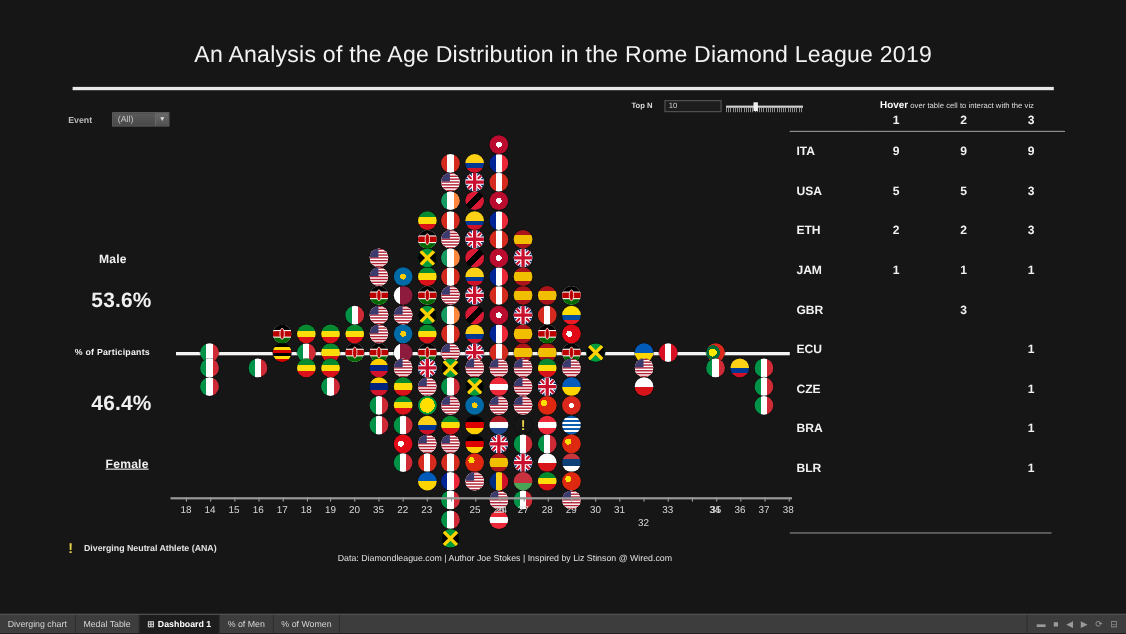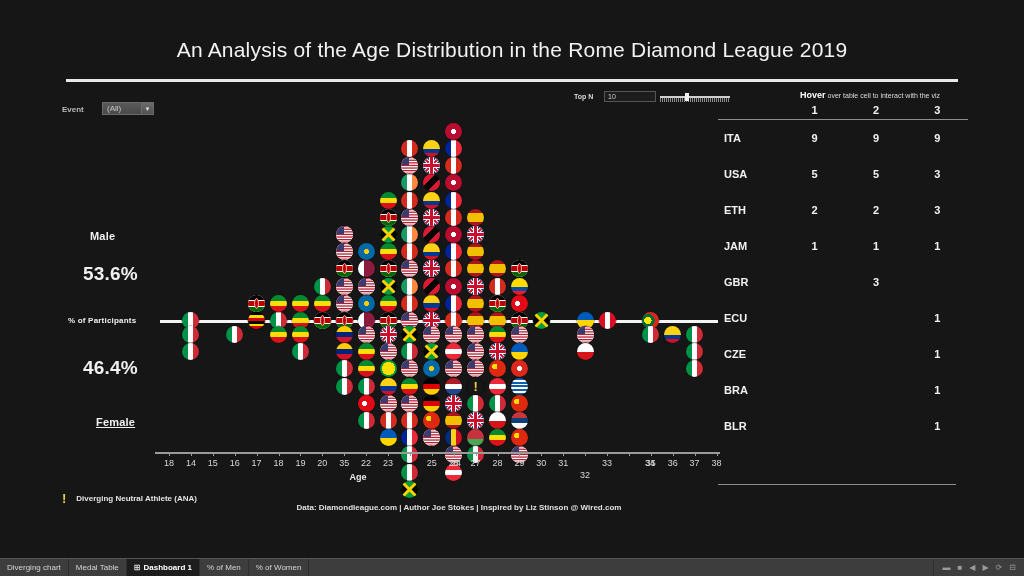--- a/index.html
+++ b/index.html
@@ -125,21 +125,21 @@
 
   
   .legend-ana {
     position: absolute; left: 62px; top: 492px; display: flex; align-items: center; gap: 10px;
   }
   .legend-ana .mark { color: #e8d24a; font-size: 13px; font-weight: bold; line-height: 1; }
   .legend-ana .txt { color: #e4e4e4; font-size: 8px; font-weight: bold; }
 
   .credits {
     position: absolute; left: 0; top: 503px; width: 918px;
-    text-align: center; color: #e0e0e0; font-size: 8px; font-weight: bold;
+    text-align: center; color: #e0e0e0; font-size: 8px; font-weight: normal;
   }
 
   
   .table-panel { position: absolute; left: 718px; top: 104px; width: 250px; }
   .tbl { width: 100%; border-collapse: collapse; }
   .tbl th, .tbl td { color: #f1f1f1; font-size: 11px; font-weight: bold; }
   .tbl thead th { padding-bottom: 3px; text-align: center; }
   .tbl thead th.c0 { width: 66px; }
   .tbl thead tr { border-bottom: 1px solid #8e8e8e; }
   .tbl tbody td { height: 36px; text-align: center; vertical-align: middle; }
@@ -903,21 +903,20 @@
         <div class="xtlabel" style="left: 628.9px; margin-left: 11px;">34</div>
         <div class="xtick" style="left: 650.8px;"></div>
         <div class="xtlabel" style="left: 650.8px;">35</div>
         <div class="xtick" style="left: 672.7px;"></div>
         <div class="xtlabel" style="left: 672.7px;">36</div>
         <div class="xtick" style="left: 694.6px;"></div>
         <div class="xtlabel" style="left: 694.6px;">37</div>
         <div class="xtick" style="left: 716.5px;"></div>
         <div class="xtlabel" style="left: 716.5px;">38</div>
       </div>
-    <div class="xaxis-title">Age</div>
   </div>
 
   <div class="legend-ana">
     <span class="mark">!</span>
     <span class="txt">Diverging Neutral Athlete (ANA)</span>
   </div>
 
   <div class="credits">Data: Diamondleague.com | Author Joe Stokes | Inspired by Liz Stinson @ Wired.com</div>
 
   <div class="table-panel">

